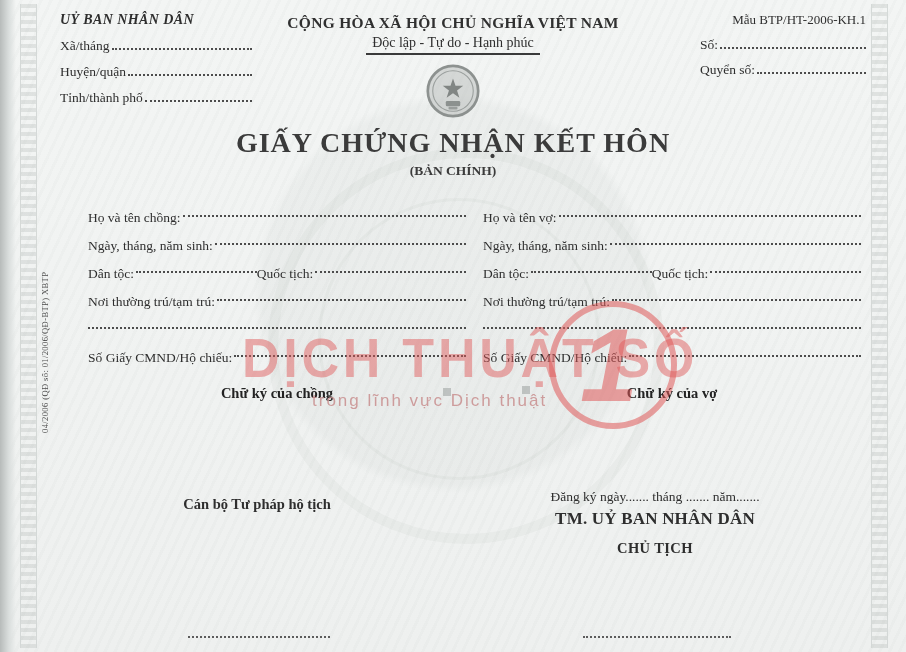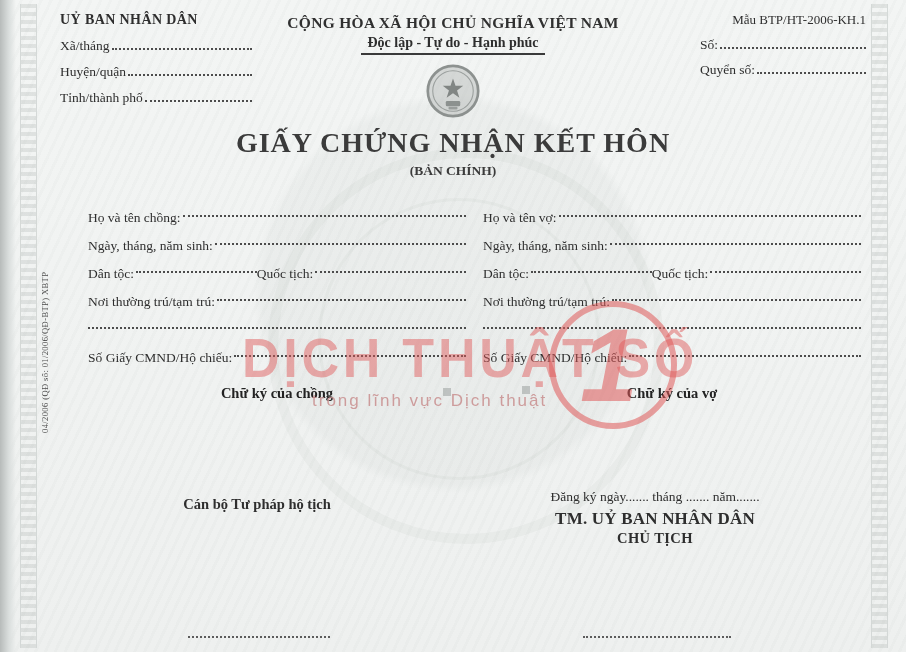--- a/index.html
+++ b/index.html
@@ -17,28 +17,28 @@
     background:repeating-linear-gradient(0deg, rgba(148,156,153,0.28) 0 4px, rgba(255,255,255,0) 4px 8px);
     border-left:1px solid #ccd1cf;border-right:1px solid #ccd1cf;}
   .border-strip.left{left:20px;}
   .border-strip.right{right:18px;}
   .ghost-ring{position:absolute;border-radius:50%;border:10px solid rgba(140,150,146,0.07);}
   .ghost-ring.outer{left:268px;top:148px;width:376px;height:376px;}
   .ghost-ring.inner{left:318px;top:198px;width:276px;height:276px;border-width:3px;}
 
   
   .issuer{position:absolute;left:60px;top:12px;width:192px;}
-  .issuer-title{font-weight:bold;font-size:14px;letter-spacing:.4px;}
+  .issuer-title{font-weight:bold;font-size:14px;letter-spacing:.4px;font-style:italic;}
   .frow{display:flex;align-items:flex-end;}
   .issuer .frow{height:26px;font-size:13.5px;}
   .lbl{white-space:nowrap;padding-right:2px;}
   .dots{flex:1;height:0;border-bottom:2px dotted #4c4c4c;margin-bottom:4px;}
   .republic{position:absolute;left:0;right:0;top:14px;text-align:center;}
   .republic-l1{font-weight:bold;font-size:15.5px;letter-spacing:.3px;color:#303030;}
-  .republic-l2{display:inline-block;font-weight:bold;font-size:14px;margin-top:3px;
+  .republic-l2{display:inline-block;font-weight:normal;font-size:14px;margin-top:3px;
     padding:0 6px 2px 6px;border-bottom:2px solid #3a3a3a;}
   .formbox{position:absolute;left:700px;top:12px;width:166px;text-align:right;}
   .form-code{font-size:13px;}
   .formbox .frow{height:25px;font-size:13.5px;}
 
   
   .emblem{position:absolute;left:426px;top:64px;width:54px;height:54px;opacity:.85;}
 
   
   .main-title{position:absolute;left:0;right:0;top:127px;text-align:center;
@@ -70,21 +70,21 @@
   
   .side-note{position:absolute;left:40px;top:238px;height:195px;
     writing-mode:vertical-rl;transform:rotate(180deg);
     font-size:8.5px;letter-spacing:.4px;color:#4c4c4c;white-space:nowrap;}
 
   
   .officer{position:absolute;left:127px;top:496px;width:260px;text-align:center;
     font-weight:bold;font-size:14.5px;}
   .reg{position:absolute;left:515px;top:489px;width:280px;text-align:center;font-size:13.5px;}
   .reg-authority{font-weight:bold;font-size:17px;margin-top:4px;letter-spacing:.2px;}
-  .reg-chairman{font-weight:bold;font-size:14.5px;margin-top:1px;letter-spacing:.4px;}
+  .reg-chairman{font-weight:bold;font-size:14.5px;margin-top:11px;letter-spacing:.4px;}
   .sigline{position:absolute;top:636px;height:0;border-bottom:2px dotted #5c5c5c;}
   .sigline.left{left:188px;width:142px;}
   .sigline.right{left:583px;width:148px;}
 </style>
 </head>
 <body>
 
 <div class="cert">
 
   <div class="scan-edge"></div>

